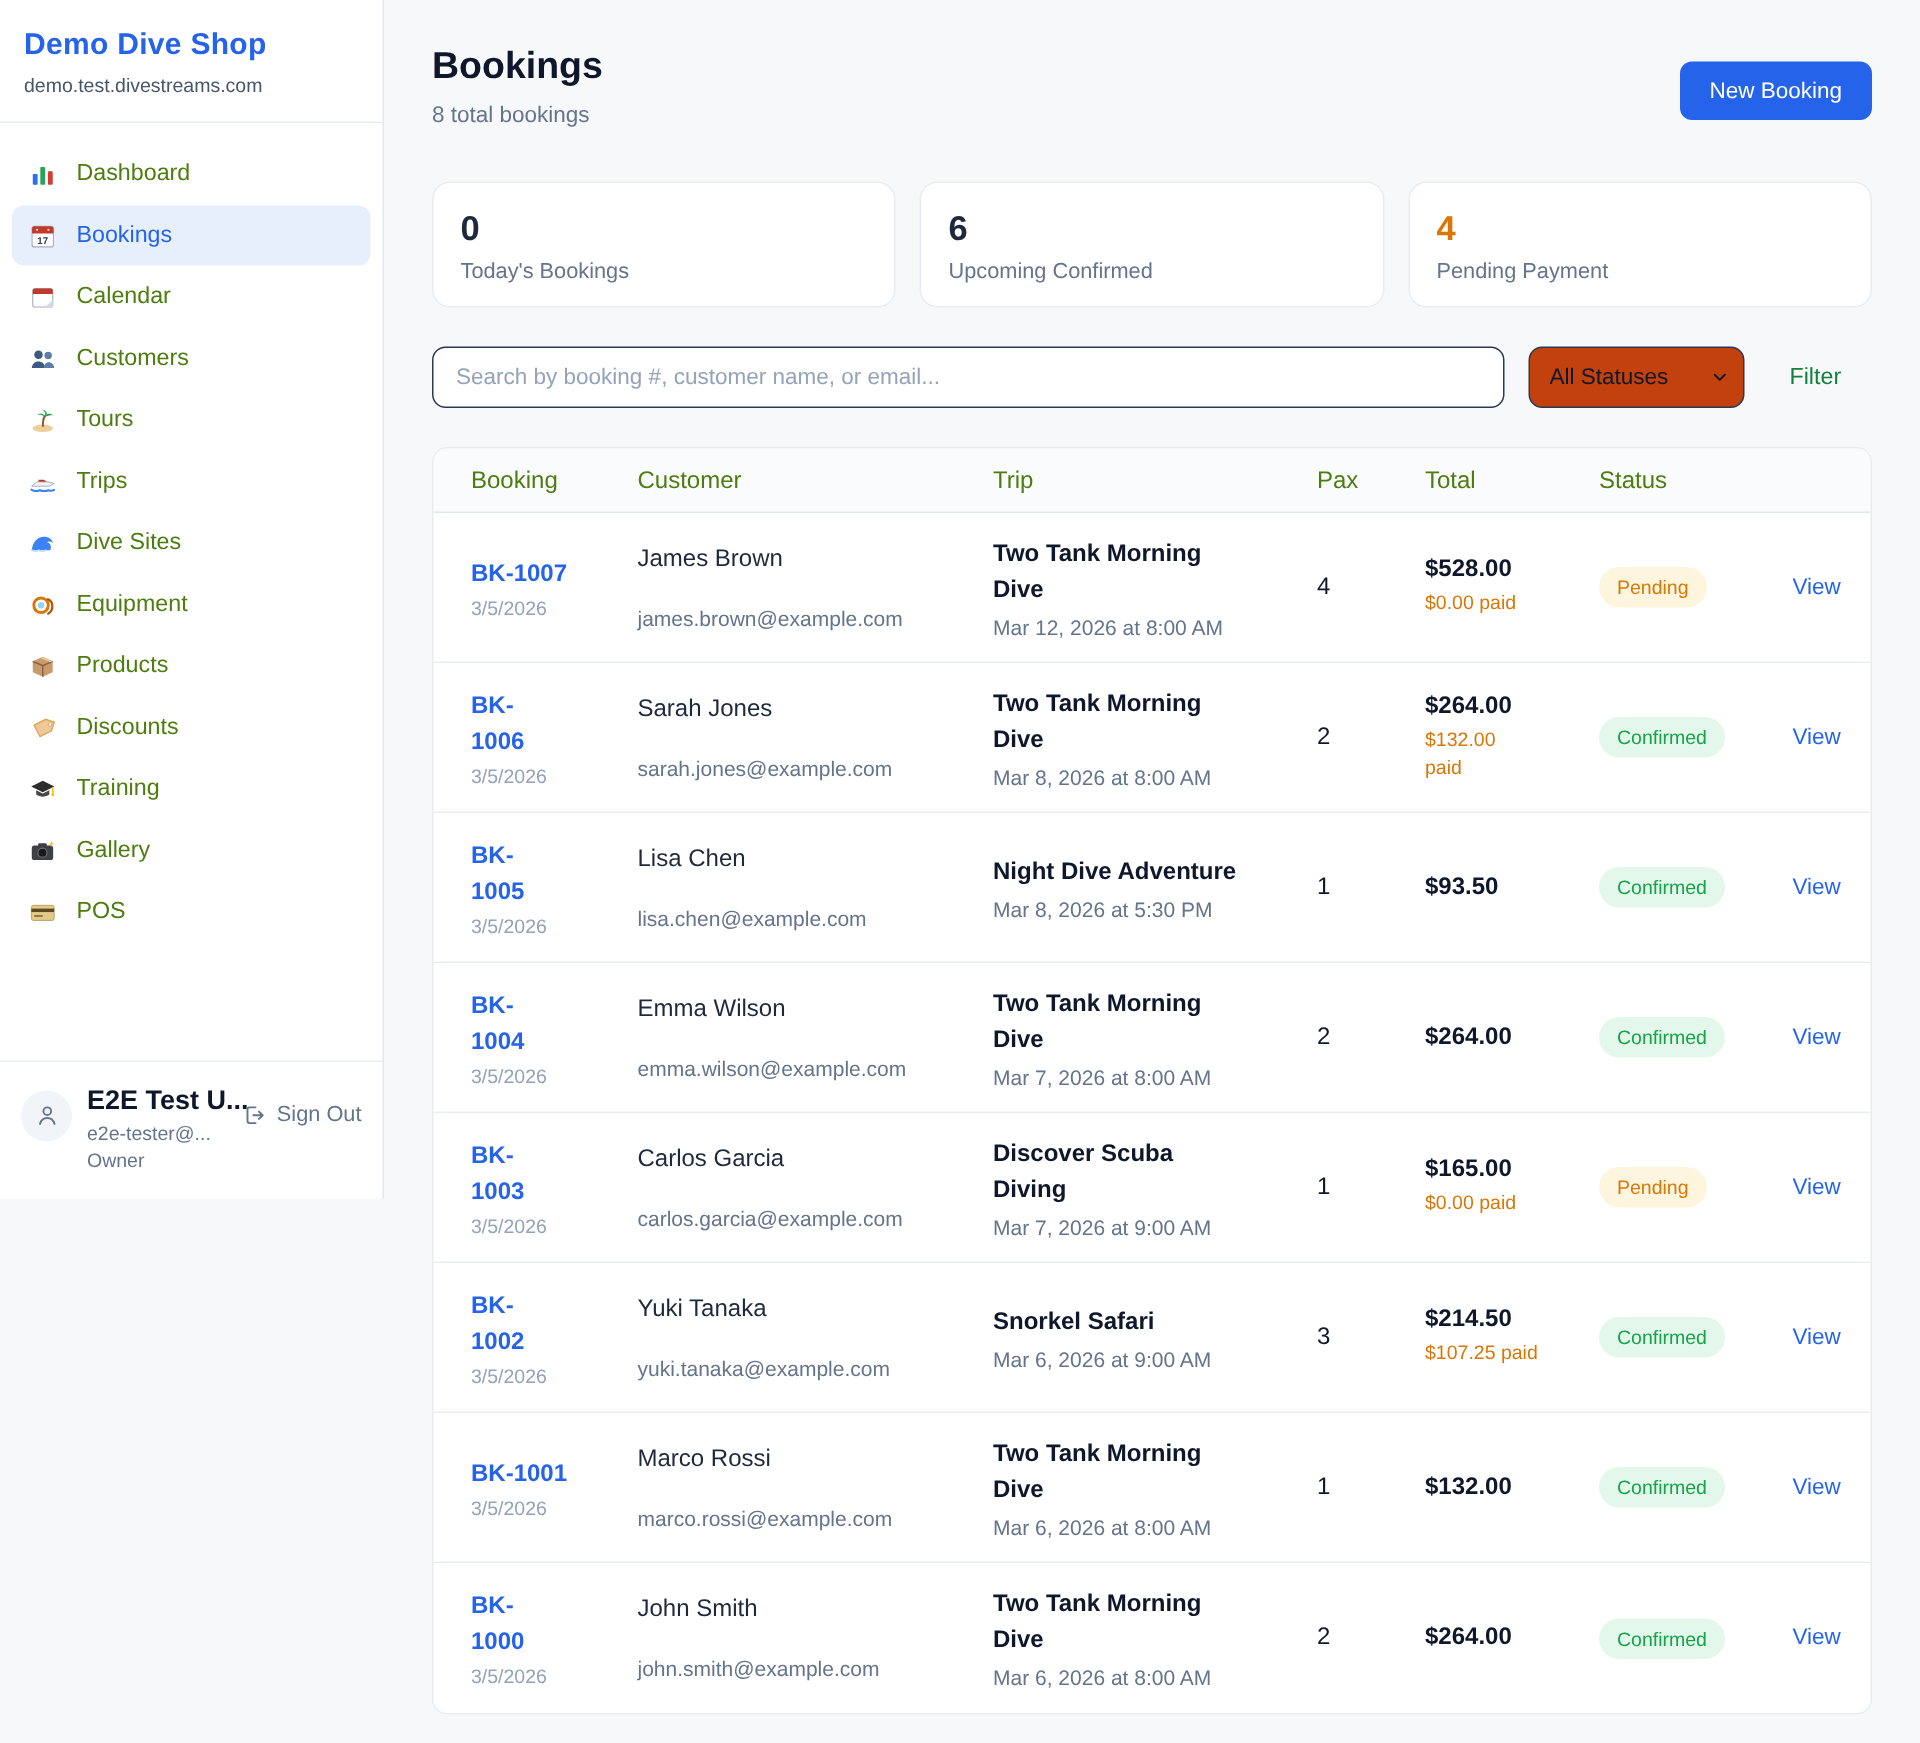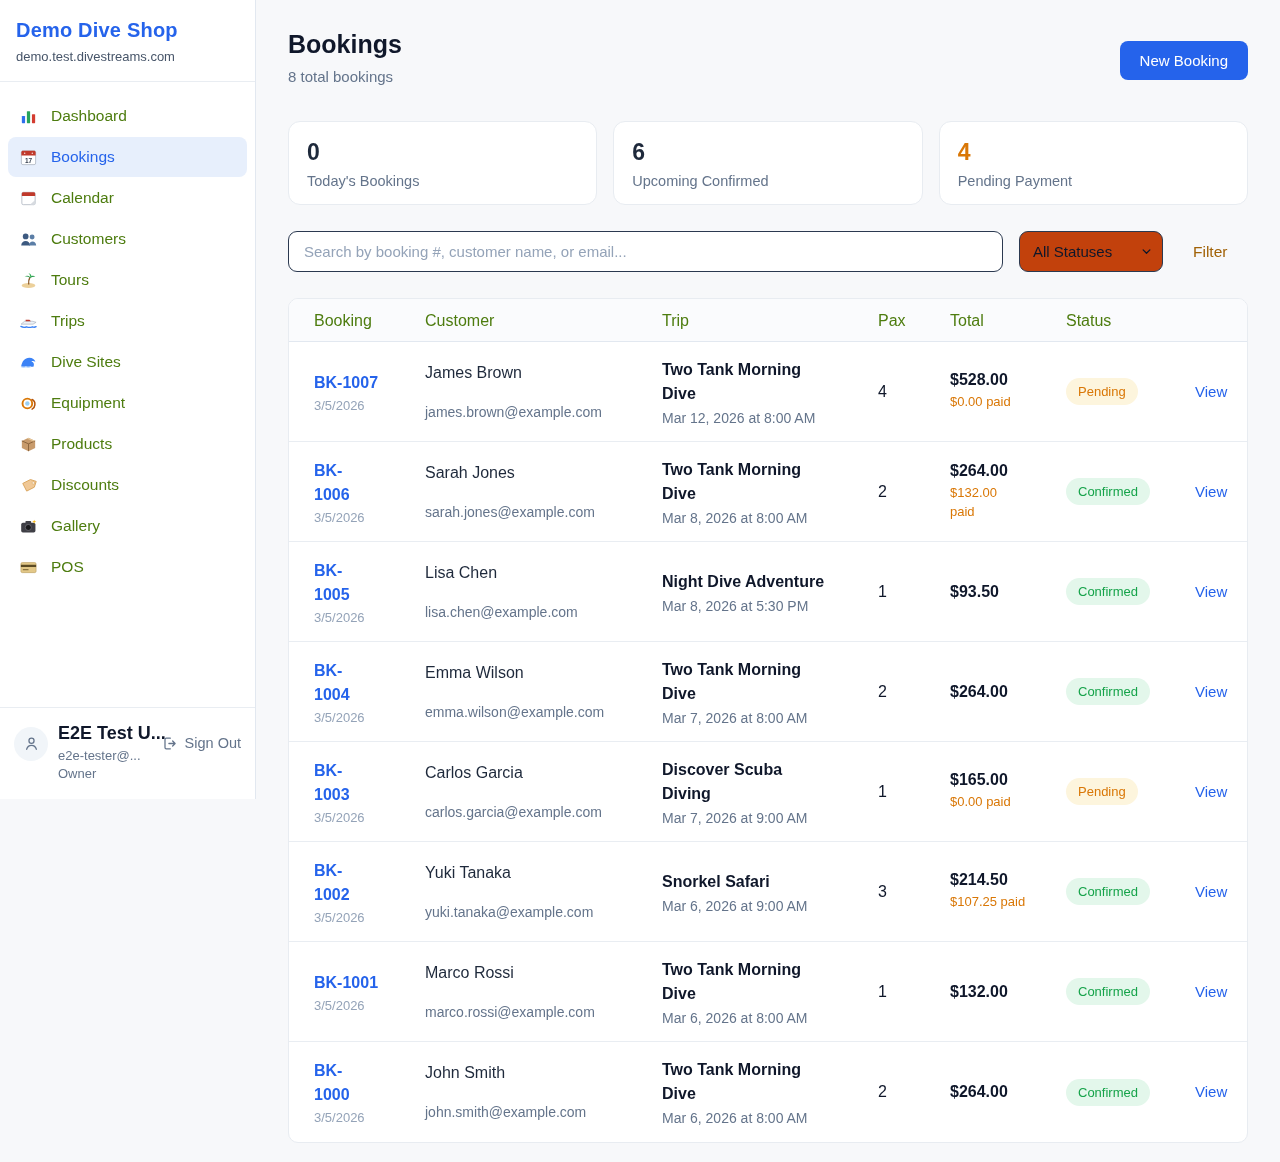--- a/index.html
+++ b/index.html
@@ -67,21 +67,21 @@
   }
   .search-input::placeholder { color:#94a3b8; }
   .select-wrap { position:relative; width:144px; height:41px; flex:0 0 144px; }
   .status-select {
     appearance:none; -webkit-appearance:none; width:100%; height:100%;
     border:1px solid #2b3950; border-radius:9px; background:#c2410c;
     font-size:15px; font-family:inherit; color:#0f172a; padding:0 30px 0 13px; cursor:pointer;
   }
   .select-chevron { position:absolute; right:9px; top:13px; pointer-events:none; }
   .filter-btn {
-    background:none; border:none; font-family:inherit; font-size:15.5px; color:#a16207;
+    background:none; border:none; font-family:inherit; font-size:15.5px; color:#15803d;
     padding:0 14px; cursor:pointer;
   }
   
   .table-card {
     margin-top:26px; background:#fff; border:1px solid #e8ecf1; border-radius:10px;
     overflow:hidden;
   }
   .tgrid {
     display:grid;
     grid-template-columns:111px 237px 216px 72px 116px 129px 1fr;
@@ -217,20 +217,31 @@
               <path d="M3.6 9.8L10 3.4h6.4v6.4L10 16.2z" fill="#f0c896" stroke="#d9a45b" stroke-width=".9"></path>
               <circle cx="14" cy="5.9" r="1.2" fill="#fff" stroke="#d9a45b" stroke-width=".6"></circle>
             </g>
           </svg>
         </span>
     <span class="nav-label">Discounts</span>
   </div>
       <div class="nav-item">
     <span class="nav-icon">
           <svg viewBox="0 0 20 20" width="19" height="19">
+            <path d="M10 3.6L1.9 7.8l8.1 4 8.1-4z" fill="#2d2d2d"></path>
+            <path d="M5.4 10.3v3.1c2.9 2 6.3 2 9.2 0v-3.1L10 12.6z" fill="#474747"></path>
+            <path d="M17.1 8.4v4.2" stroke="#f1c40f" stroke-width="1.2"></path>
+            <circle cx="17.1" cy="13.5" r="1" fill="#f1c40f"></circle>
+          </svg>
+        </span>
+    <span class="nav-label">Training</span>
+  </div>
+      <div class="nav-item">
+    <span class="nav-icon">
+          <svg viewBox="0 0 20 20" width="19" height="19">
             <rect x="2.3" y="6" width="15" height="10.2" rx="1.8" fill="#3f3f46"></rect>
             <circle cx="9.8" cy="11" r="3.2" fill="#18181b" stroke="#71717a" stroke-width=".8"></circle>
             <rect x="6.8" y="4.3" width="6" height="2.6" rx=".8" fill="#3f3f46"></rect>
             <path d="M16 2.8l.6 1.5 1.5.6-1.5.6-.6 1.5-.6-1.5-1.5-.6 1.5-.6z" fill="#fbbf24"></path>
           </svg>
         </span>
     <span class="nav-label">Gallery</span>
   </div>
       <div class="nav-item">
     <span class="nav-icon">

